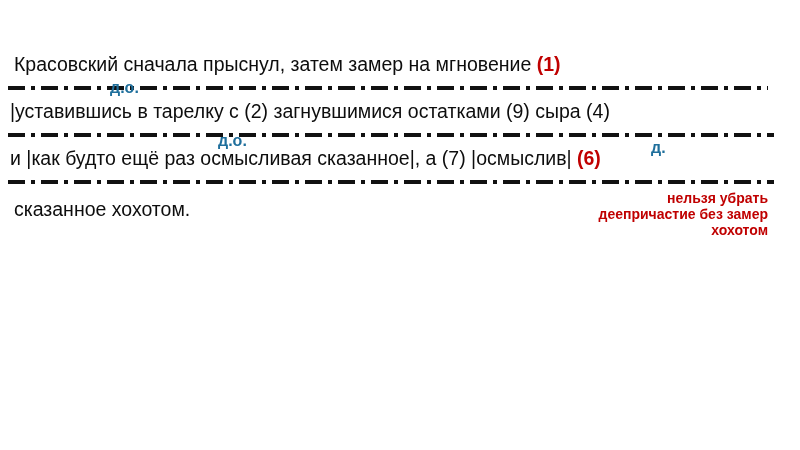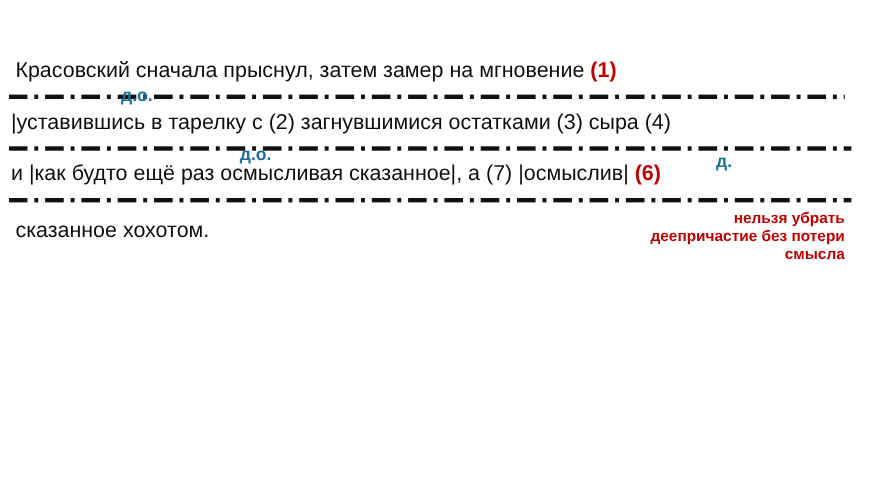--- a/index.html
+++ b/index.html
@@ -93,36 +93,36 @@
 <div class="slide">
 
   <div class="line line-1">
     <span> Красовский сначала прыснул, затем замер на мгновение </span><span class="num-red">(1)</span>
   </div>
 
   <div class="dashdot dd-1"></div>
   <div class="label-blue lb-1">д.о.</div>
 
   <div class="line line-2">
-    <span>|уставившись в тарелку с (2) загнувшимися остатками (3) сыра (4)</span>
+    <span>|уставившись в тарелку с (2) загнувшимися остатками (9) сыра (4)</span>
   </div>
 
   <div class="dashdot dd-2"></div>
   <div class="label-blue lb-2">д.о.</div>
 
   <div class="line line-3">
     <span>и |как будто ещё раз осмысливая сказанное|, а (7) |осмыслив| </span><span class="num-red">(6)</span>
   </div>
 
   <div class="dashdot dd-3"></div>
   <div class="label-blue lb-3">д.</div>
 
   <div class="line line-4">
     <span>сказанное хохотом.</span>
   </div>
 
   <div class="note-red">
     <div>нельзя убрать</div>
-    <div>деепричастие без потери</div>
-    <div>смысла</div>
+    <div>деепричастие без замер</div>
+    <div>хохотом</div>
   </div>
 
 </div>
 
 </body></html>

